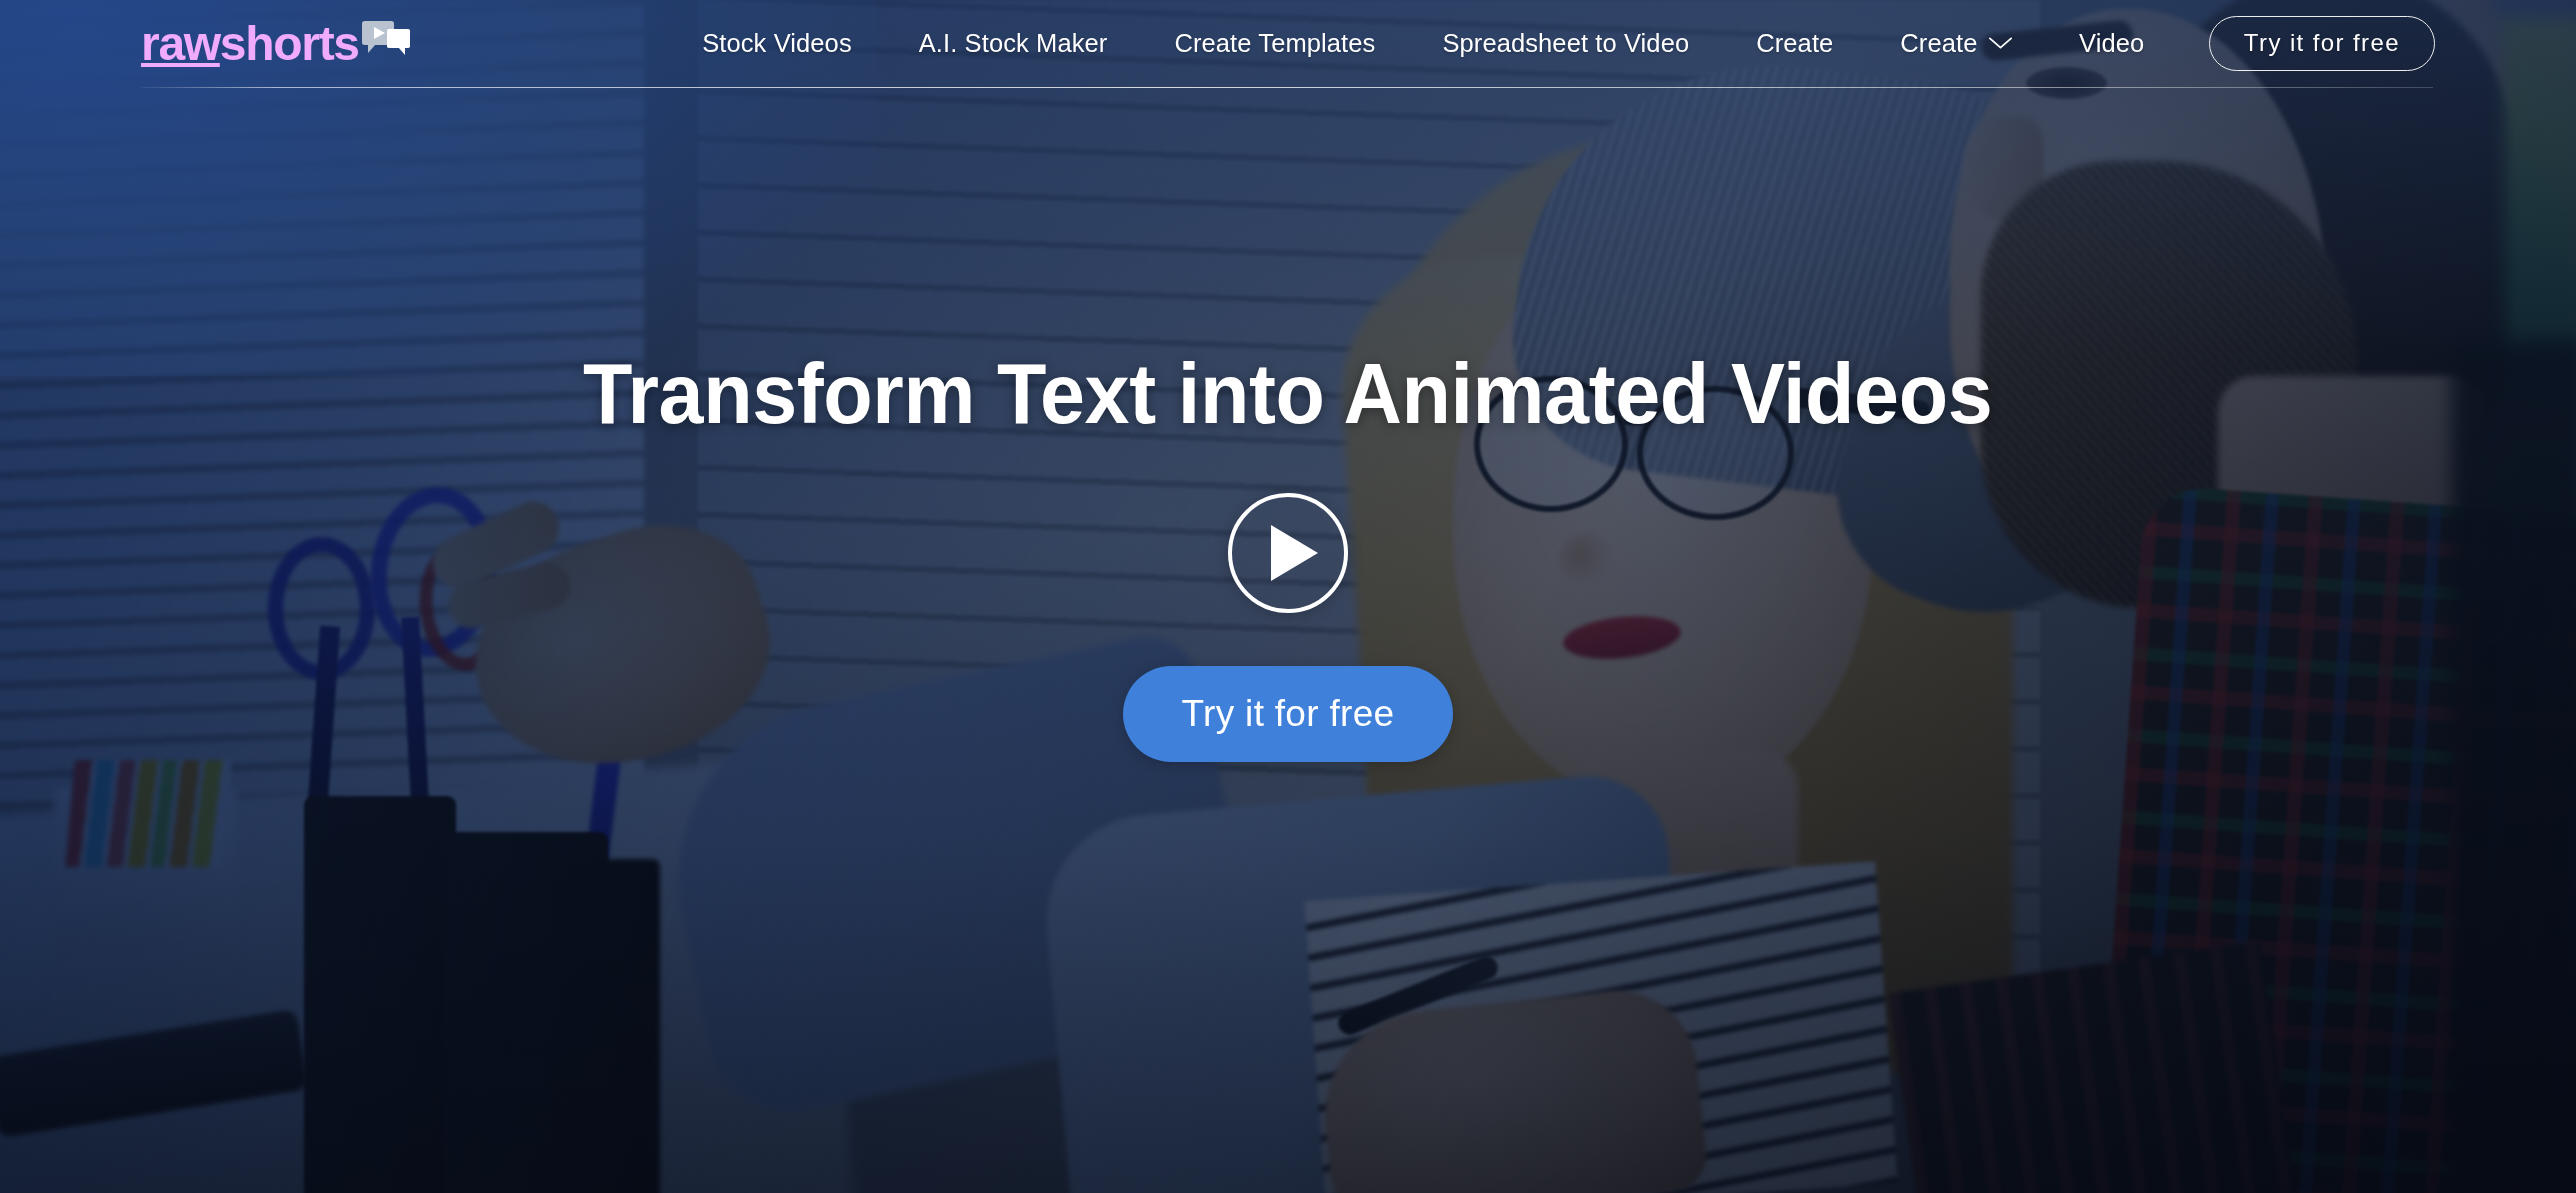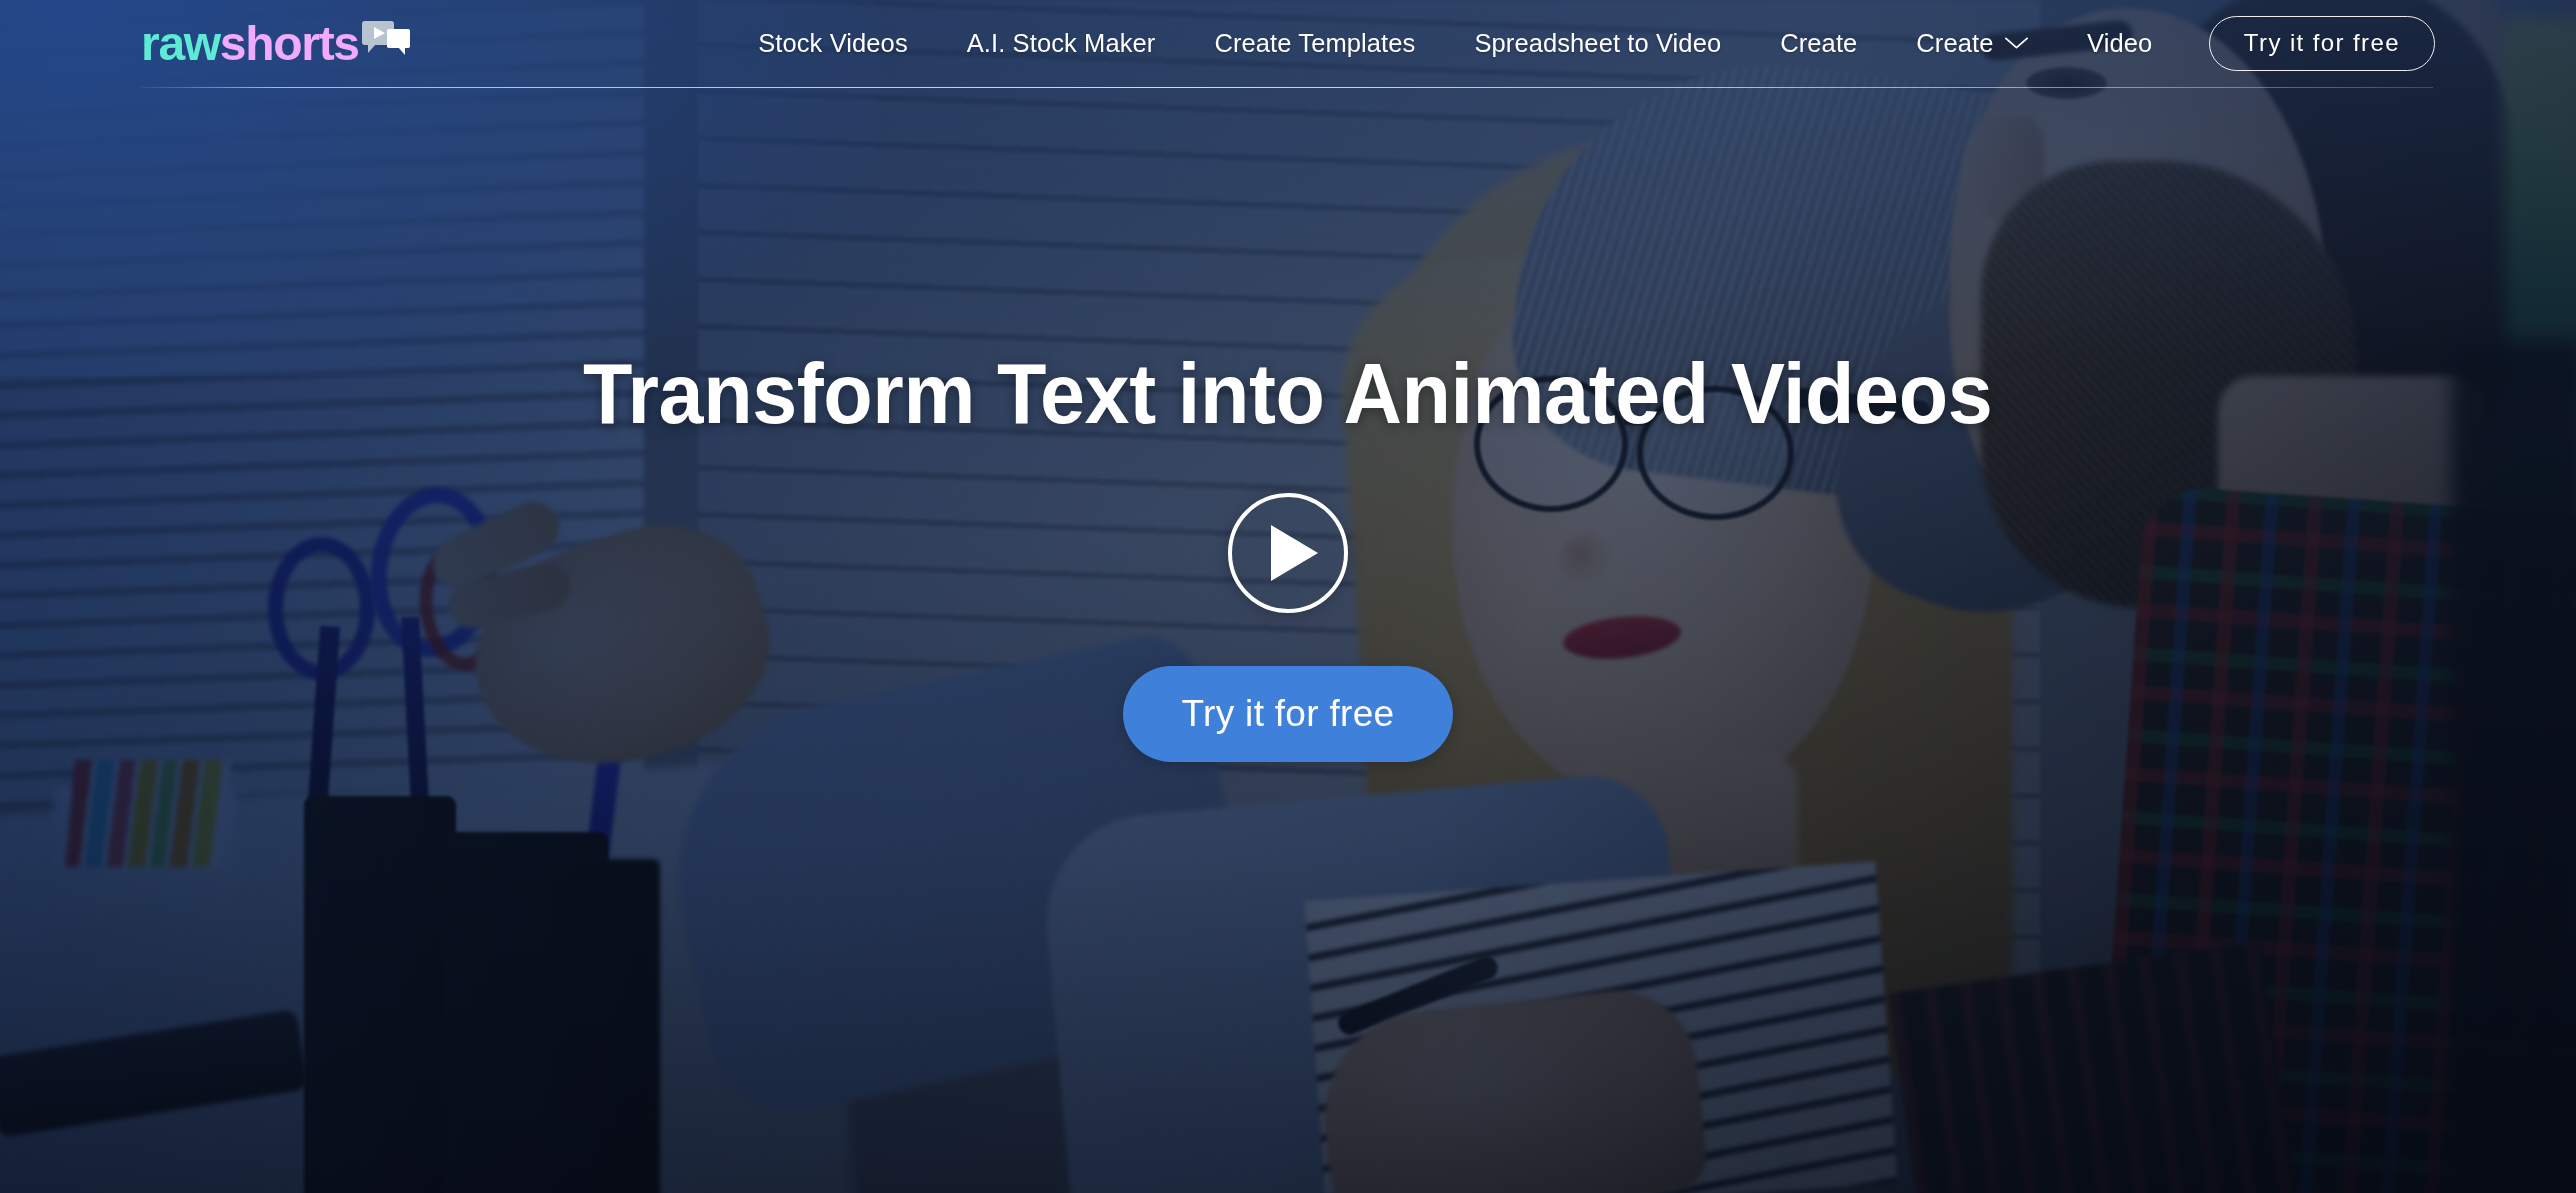--- a/index.html
+++ b/index.html
@@ -449,21 +449,21 @@
     cursor:pointer;
     flex:0 0 auto;
   }
   .logo-word{
     font-size:48px;
     font-weight:700;
     letter-spacing:-1.3px;
     line-height:1;
     white-space:nowrap;
   }
-  .logo-word .raw{ color:#5eead4; }
+  .logo-word .raw{ color:#f0abfc;text-decoration:underline; }
   .logo-word .shorts{ color:#f0abfc; }
   .logo-mark{
     position:relative;
     width:48px; height:39px;
     margin-left:3.6px;
     margin-top:-7.2px;
     flex:0 0 auto;
   }
   .bub-back{
     position:absolute; left:0; top:0;
@@ -496,21 +496,21 @@
     right:4.5px; bottom:-7.2px;
     width:0; height:0;
     border-right:7.2px solid #ffffff;
     border-bottom:8px solid transparent;
   }
 
   
   .nav{
     flex:1 1 auto;
     display:flex; align-items:center; justify-content:flex-end;
-    gap:0;
+    gap:8px;
     padding-right:0;
   }
   .nav-link{
     color:#ffffff;
     font-size:25.5px;
     font-weight:400;
     letter-spacing:0.1px;
     white-space:nowrap;
     text-decoration:none;
     cursor:pointer;

